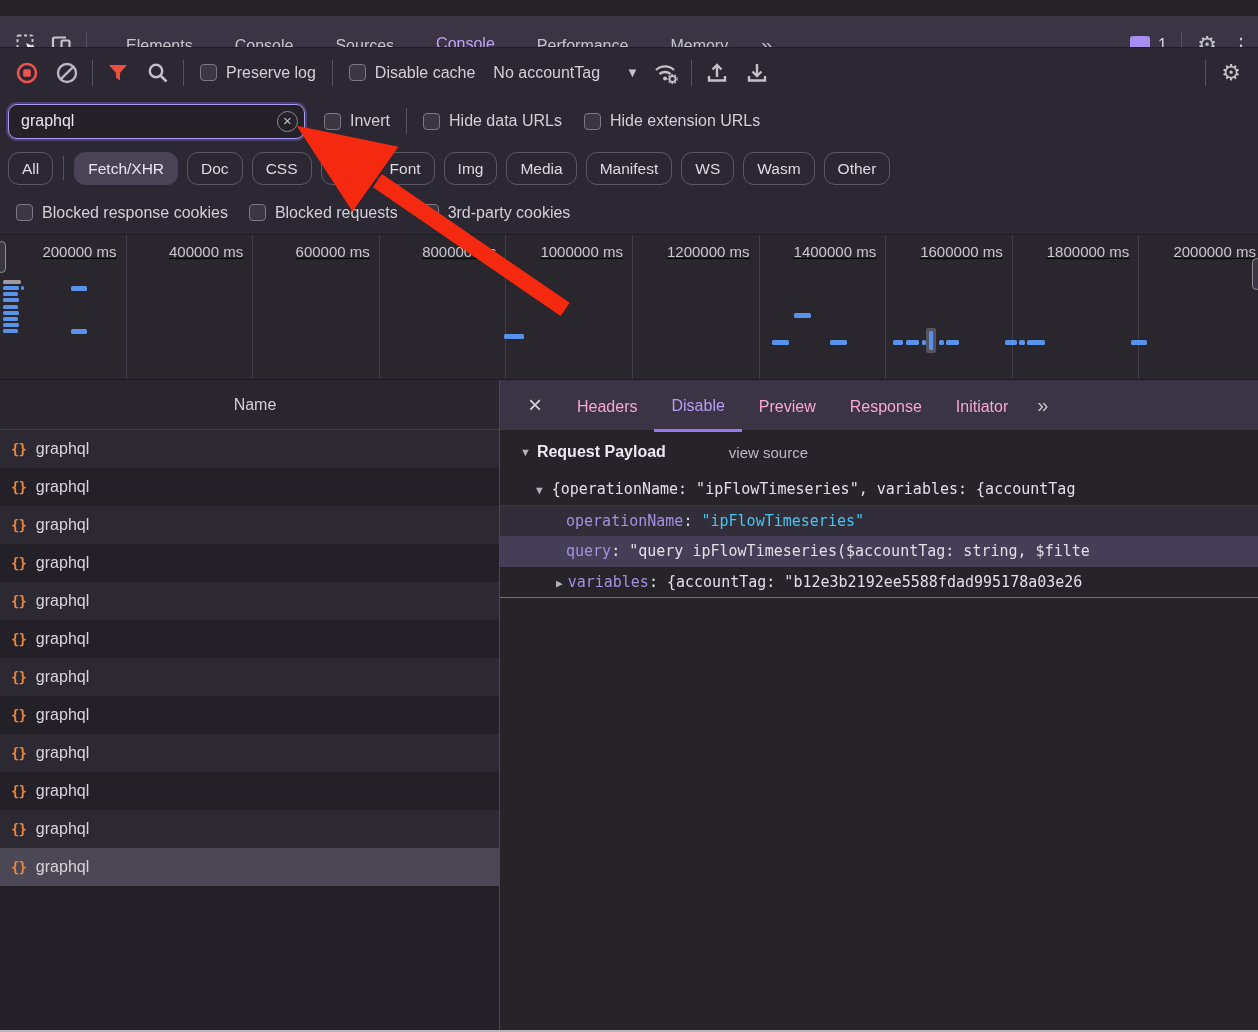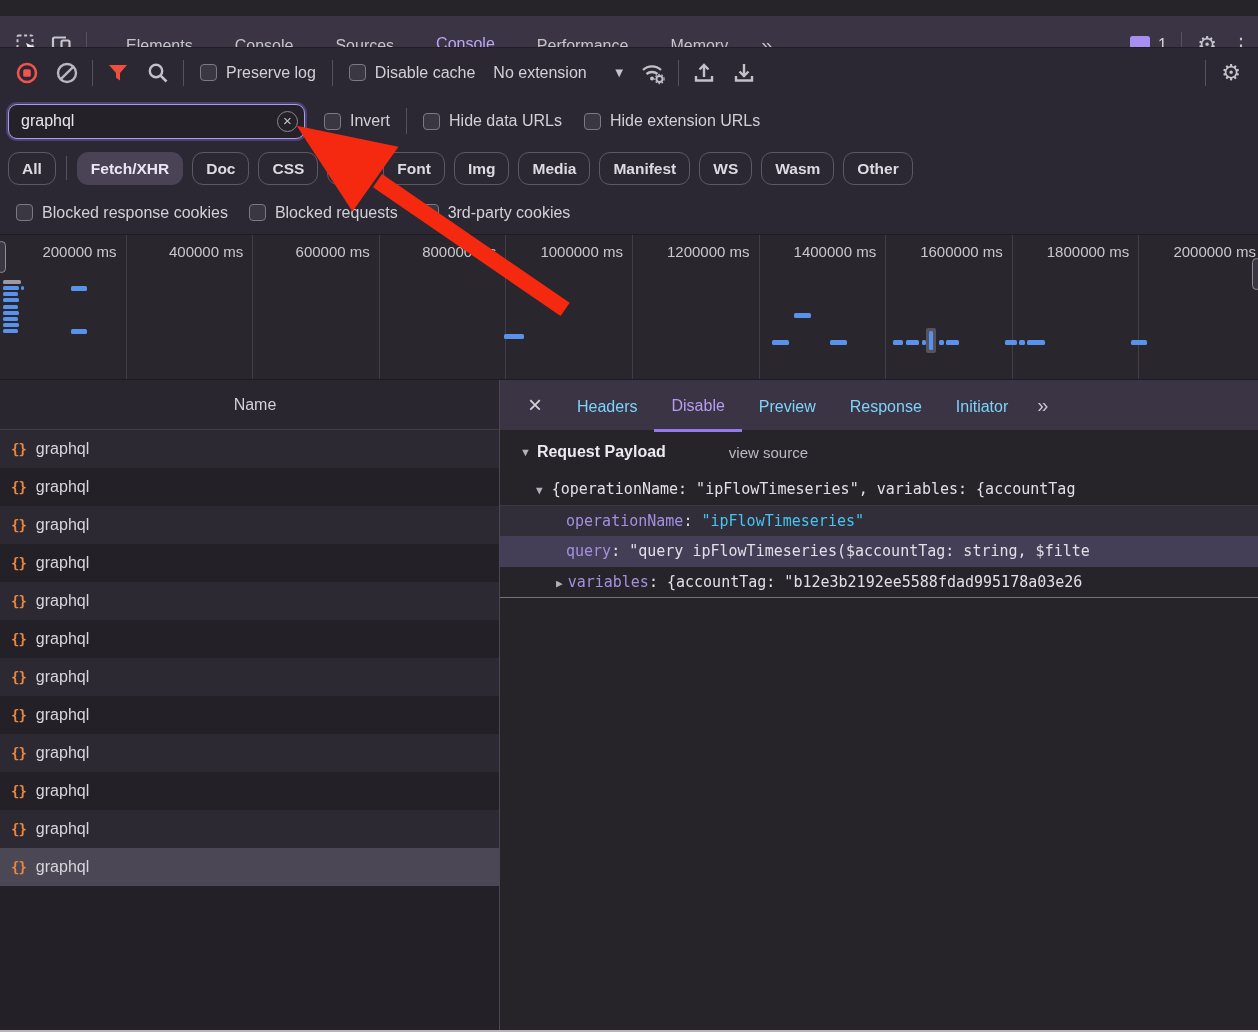--- a/index.html
+++ b/index.html
@@ -39,32 +39,32 @@
                border-radius:9px; box-shadow:0 0 0 2px rgba(148,128,244,.30); display:flex; align-items:center; }
   .filterbox input { background:transparent; border:none; outline:none; color:#e8e6ec; font-size:16px;
                      font-family:"Liberation Sans",sans-serif; padding:0 34px 0 12px; width:100%; }
   .clear-btn { position:absolute; right:6px; top:6px; width:21px; height:21px; border:1.5px solid #8a8894;
                border-radius:50%; color:#c6c4cb; font-size:15px; line-height:18px; text-align:center; }
 
   
   .chiprow { position:absolute; left:0; top:145px; width:100%; height:46px; background:#2b2833;
              display:flex; align-items:center; padding:0 8px; gap:9px; }
   .chip { height:33px; line-height:31px; padding:0 13px; border:1px solid #5c5965; border-radius:11px;
-          color:#dddbe2; font-size:15.5px; font-weight:bold; white-space:nowrap; }
+          color:#dddbe2; font-size:15.5px; font-weight:normal; white-space:nowrap; }
   .chip.sel { background:#4a4356; border-color:#4a4356; color:#eae4f4; }
   .chipdiv { width:1px; height:24px; background:#55515e; margin:0 1px; }
 
   
   .advrow { position:absolute; left:0; top:191px; width:100%; height:44px; background:#2b2833;
             display:flex; align-items:center; padding:0 8px; border-bottom:1px solid #1e1c23; }
 
   
   .timeline { position:absolute; left:0; top:235px; width:100%; height:145px; background:#29262e;
               border-bottom:1px solid #1e1c23; overflow:hidden; }
-  .tl-cols { position:absolute; inset:0; display:flex; }
+  .tl-cols { position:absolute; inset:0; display:flex;text-decoration:underline; }
   .tl-col { width:126.6px; flex:0 0 auto; border-right:1px solid #413e4a; }
   .tl-label { margin-top:8px; text-align:right; padding-right:9px; font-size:15px; color:#cac8cf; white-space:nowrap; overflow:hidden; }
   .bar { position:absolute; border-radius:1.5px; }
   .bar.blue { background:#5892ea; }
   .bar.gray { background:#9b99a3; }
   .bar.marker { background:#57525f; border-radius:2px; }
   .tl-handle { position:absolute; width:9px; height:32px; background:#3a3742; border:1.5px solid #908d98; border-radius:5px; }
 
   
   .panels { position:absolute; left:0; top:380px; width:100%; height:650px; display:flex; }
@@ -72,21 +72,21 @@
   .name-header { height:50px; line-height:50px; padding-left:11px; font-size:16px; color:#d2d0d7;
                  background:#29262f; border-bottom:1px solid #403d49; }
   .req-row { height:38px; display:flex; align-items:center; padding-left:11px; gap:10px; font-size:16px; color:#d8d6dc; }
   .req-row.alt { background:#2c2932; }
   .req-row.sel { background:#4b4754; }
   .json-ico { color:#e8873f; font-family:"DejaVu Sans Mono",monospace; font-size:14px; font-weight:bold; letter-spacing:-1px; }
 
   .detail-panel { flex:1; background:#262329; overflow:hidden; }
   .detail-tabs { height:50px; background:#3a3444; display:flex; align-items:center; padding-left:18px; }
   .close-x { font-size:24px; color:#d2d0d7; width:34px; text-align:center; margin-right:8px; }
-  .dtab { height:50px; line-height:50px; padding:0 17px; font-size:16px; color:#7dd3fc; }
+  .dtab { height:50px; line-height:50px; padding:0 17px; font-size:16px; color:#f9a8d4; }
   .dtab.sel { color:#b79df2; border-bottom:3px solid #9577ee; line-height:47px; }
 
   .payload { font-family:"DejaVu Sans Mono",monospace; font-size:15px; color:#e2dfe7; }
   .sec-head { display:flex; align-items:center; height:44px; padding-left:20px; font-family:"Liberation Sans",sans-serif; }
   .sec-title { font-size:16px; font-weight:bold; color:#eceaf0; }
   .tri { font-size:11px; color:#b3b0ba; margin-right:6px; }
   .view-src { margin-left:63px; font-size:15px; color:#bcb9c2; }
   .pl-line { height:31px; line-height:31px; white-space:nowrap; overflow:hidden; }
   .root-line { padding-left:36px; }
   .root-line .tri { margin-right:9px; }
@@ -173,21 +173,21 @@
     <span class="cb-item">
       <span class="cb"></span>
       <span class="lbl">Preserve log</span>
     </span>
     <div class="vdiv"></div>
     <span class="cb-item">
       <span class="cb"></span>
       <span class="lbl">Disable cache</span>
     </span>
     <span class="throttle">
-      <span class="lbl">No extension</span>
+      <span class="lbl">No accountTag</span>
       <span class="caret">▼</span>
     </span>
     <span class="icon-btn">
       <svg class="ico" width="28" height="24" viewBox="0 0 28 24">
         <path d="M4 9 A13 13 0 0 1 22 9" fill="none" stroke="#c2c0c8" stroke-width="2.3"></path>
         <path d="M7.5 13 A8.5 8.5 0 0 1 18.5 13" fill="none" stroke="#c2c0c8" stroke-width="2.3"></path>
         <circle cx="13" cy="17.5" r="2" fill="#c2c0c8"></circle>
         <circle cx="20.5" cy="18" r="3" fill="none" stroke="#c2c0c8" stroke-width="1.8"></circle>
         <circle cx="20.5" cy="18" r="4.6" fill="none" stroke="#c2c0c8" stroke-width="1.2" stroke-dasharray="1.6 1.7"></circle>
       </svg>

